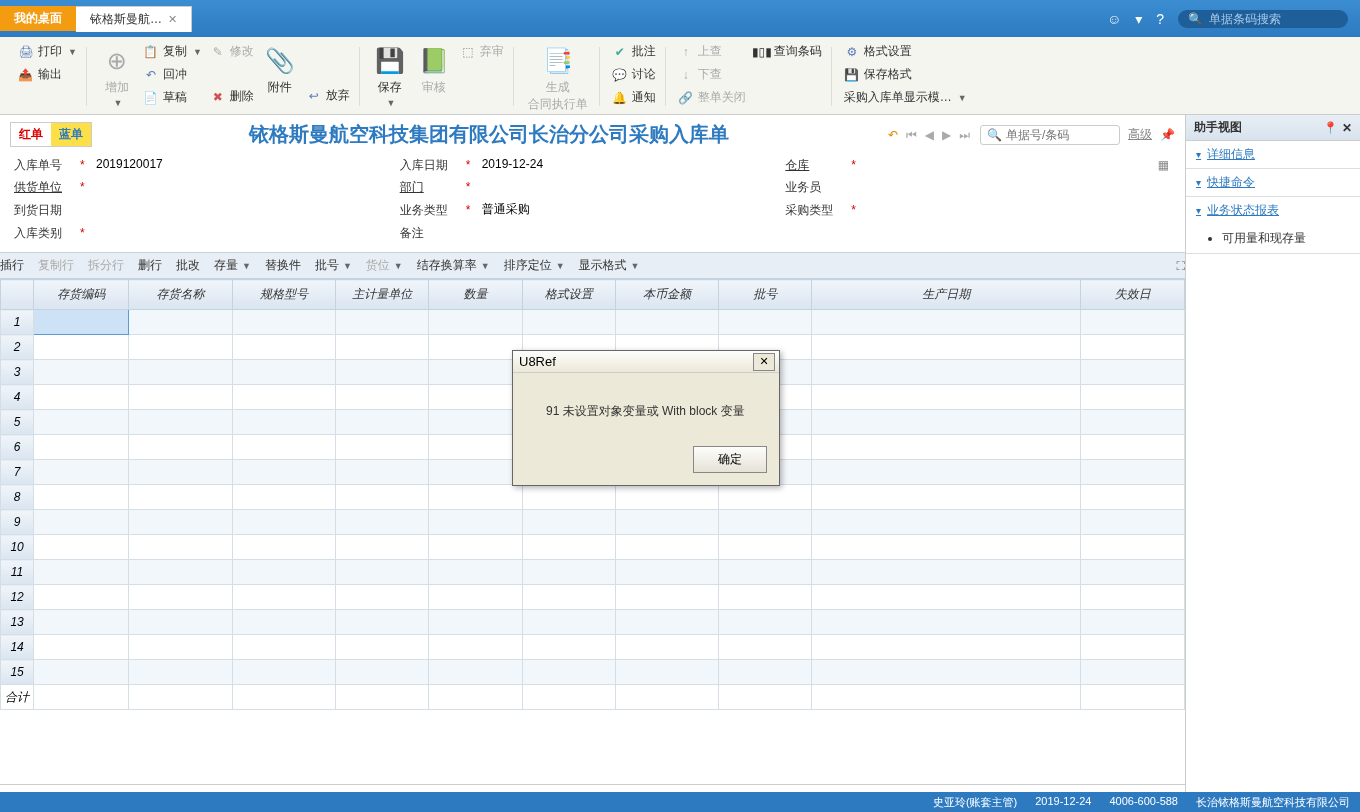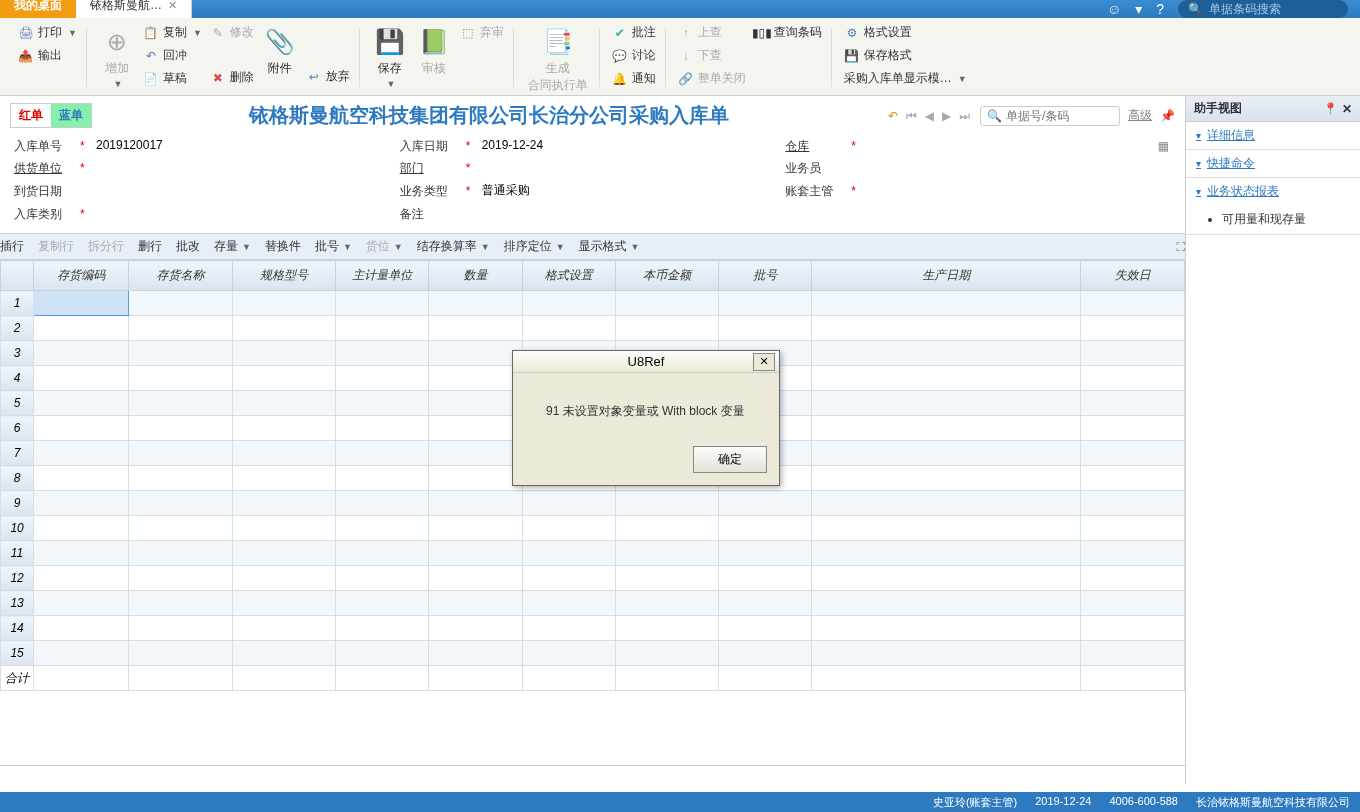--- a/index.html
+++ b/index.html
@@ -1,19 +1,19 @@
 <!DOCTYPE html>
 <html><head>
 <meta charset="utf-8">
 <style>
 * { box-sizing: border-box; margin: 0; padding: 0; }
 body { font-family: "Microsoft YaHei", "SimSun", sans-serif; font-size: 12px; background: #fff; overflow: hidden; width: 1360px; height: 812px; position: relative; }
 
 
-.top-tabs { background: linear-gradient(#3b8dd1, #2d7ac0); height: 18px; display: flex; align-items: flex-end; color: #fff; }
+.top-tabs { background: linear-gradient(#3b8dd1, #2d7ac0); height: 37px; display: flex; align-items: center; color: #fff; }
 .top-tab { padding: 4px 14px; display: flex; align-items: center; gap: 6px; background: #fff; color: #333; border-top: 1px solid #ccc; border-right: 1px solid #ccc; position: relative; }
 .top-tab.active-orange { background: #f39c12; color: #fff; border: none; font-weight: bold; }
 .top-tab .close-x { color: #888; cursor: pointer; font-size: 11px; }
 .top-right { margin-left: auto; display: flex; align-items: center; gap: 14px; padding-right: 12px; }
 .top-right .icon { color: #fff; font-size: 14px; }
 .search-box-top { background: #1e5f9a; border-radius: 10px; padding: 2px 10px; display: flex; align-items: center; gap: 6px; color: #a8c8e8; width: 170px; }
 .search-box-top input { background: transparent; border: none; outline: none; color: #fff; width: 100%; font-size: 12px; }
 .search-box-top input::placeholder { color: #a8c8e8; }
 
 
@@ -45,21 +45,21 @@
 
 .main-wrap { display: flex; height: calc(812px - 26px - 78px - 20px); }
 .main-left { flex: 1; display: flex; flex-direction: column; overflow: hidden; }
 .main-right { width: 175px; border-left: 1px solid #ccc; background: #fff; }
 
 
 .title-row { display: flex; align-items: center; padding: 6px 10px; gap: 8px; }
 .red-blue { display: flex; border: 1px solid #ccc; }
 .red-blue span { padding: 3px 8px; cursor: pointer; font-weight: bold; }
 .rb-red { color: #d00; }
-.rb-blue { color: #2d7ac0; background: #86efac; }
+.rb-blue { color: #2d7ac0; background: #fde047; }
 .doc-title { flex: 1; text-align: center; font-size: 20px; font-weight: bold; color: #2d7ac0; font-family: "SimSun"; }
 .nav-icons { display: flex; gap: 4px; align-items: center; color: #aaa; }
 .nav-icons span { cursor: pointer; padding: 2px; }
 .nav-icons .undo-ico { color: #d80; }
 .doc-search { border: 1px solid #ccc; border-radius: 3px; padding: 2px 6px; display: flex; align-items: center; gap: 4px; width: 140px; }
 .doc-search input { border: none; outline: none; width: 100%; font-size: 12px; }
 .adv-link { color: #888; text-decoration: underline; cursor: pointer; }
 .pin-ico { color: #666; cursor: pointer; }
 
 
@@ -108,21 +108,21 @@
 .right-sec-head::before { content: "▾"; font-size: 10px; }
 .right-items { padding: 4px 0 4px 24px; }
 .right-items li { list-style: disc; color: #333; padding: 2px 0; margin-left: 12px; cursor: pointer; }
 
 
 .status-bar { position: absolute; bottom: 0; left: 0; right: 0; height: 20px; background: #2d7ac0; color: #fff; display: flex; align-items: center; padding: 0 10px; font-size: 11px; }
 .status-bar .sb-right { margin-left: auto; display: flex; gap: 18px; }
 
 
 .modal-overlay { position: absolute; top: 350px; left: 512px; width: 268px; background: #ece9d8; border: 1px solid #666; box-shadow: 2px 2px 6px rgba(0,0,0,0.3); z-index: 1000; }
-.modal-title { background: linear-gradient(#fdfdfc,#ece9d8); padding: 3px 6px; display: flex; align-items: center; justify-content: center; position: relative; border-bottom: 1px solid #ccc; font-size: 13px; }
+.modal-title { background: linear-gradient(#fdfdfc,#ece9d8); padding: 3px 6px; display: flex; align-items: center; justify-content: flex-start; position: relative; border-bottom: 1px solid #ccc; font-size: 13px; }
 .modal-close { position: absolute; right: 4px; top: 2px; width: 22px; height: 18px; border: 1px solid #888; background: #ece9d8; text-align: center; line-height: 15px; font-size: 11px; cursor: pointer; font-family: Arial; }
 .modal-body { padding: 30px 33px 18px; font-size: 12px; color: #333; }
 .modal-footer { padding: 8px 12px 12px; display: flex; justify-content: flex-end; }
 .modal-btn { padding: 4px 24px; border: 1px solid #888; background: linear-gradient(#fdfdfc,#e5e2d5); cursor: pointer; font-size: 12px; }
 </style>
 </head>
 <body>
 
 <div class="top-tabs">
   <div class="top-tab active-orange">
@@ -363,21 +363,21 @@
             <span class="form-label">到货日期</span>
             <span class="req-star"></span>
             <span class="form-value"></span>
           </div>
       <div class="form-cell">
             <span class="form-label">业务类型</span>
             <span class="req-star">*</span>
             <span class="form-value">普通采购</span>
           </div>
       <div class="form-cell">
-            <span class="form-label">账套主管</span>
+            <span class="form-label">采购类型</span>
             <span class="req-star">*</span>
             <span class="form-value"></span>
           </div>
     </div>
     <div class="form-row">
       <div class="form-cell">
             <span class="form-label">入库类别</span>
             <span class="req-star">*</span>
             <span class="form-value"></span>
           </div>

